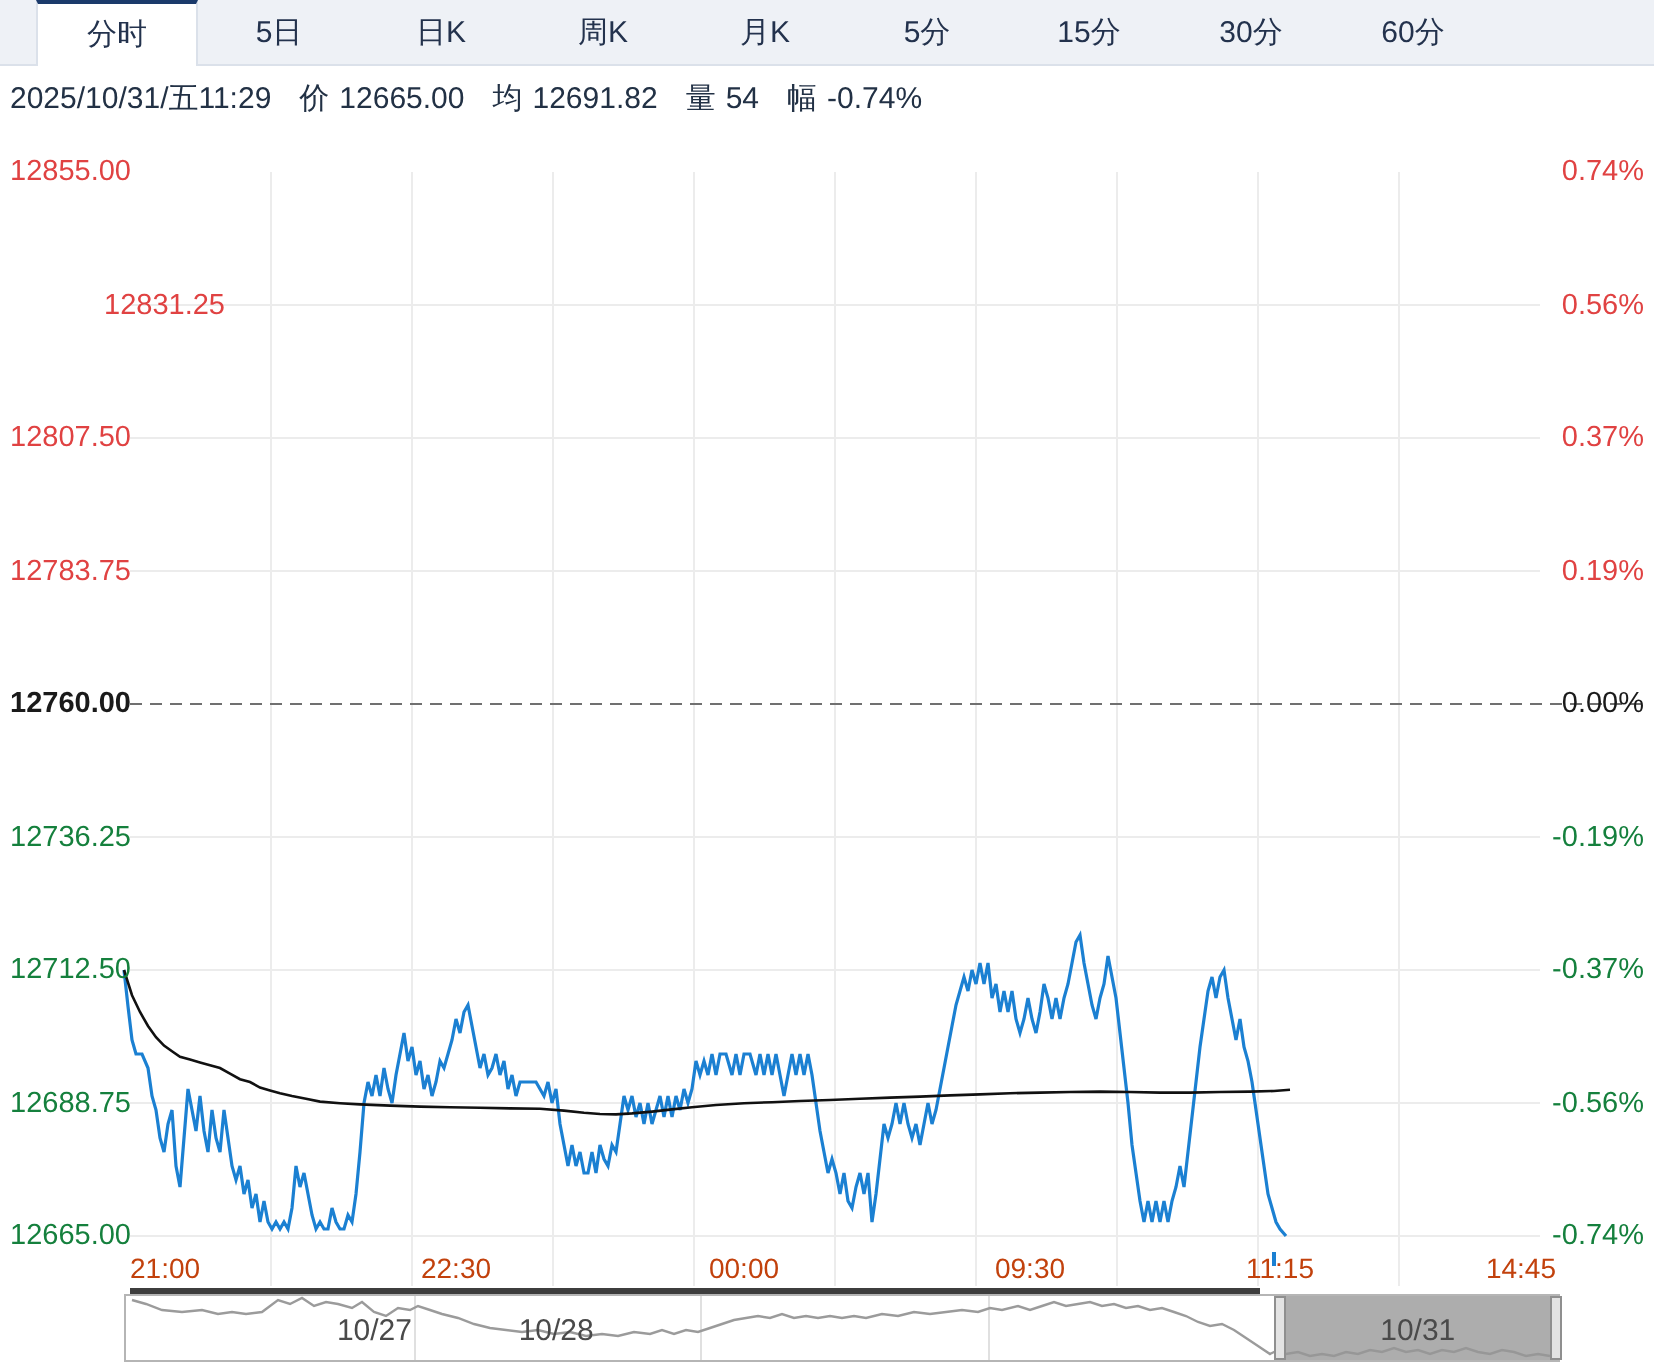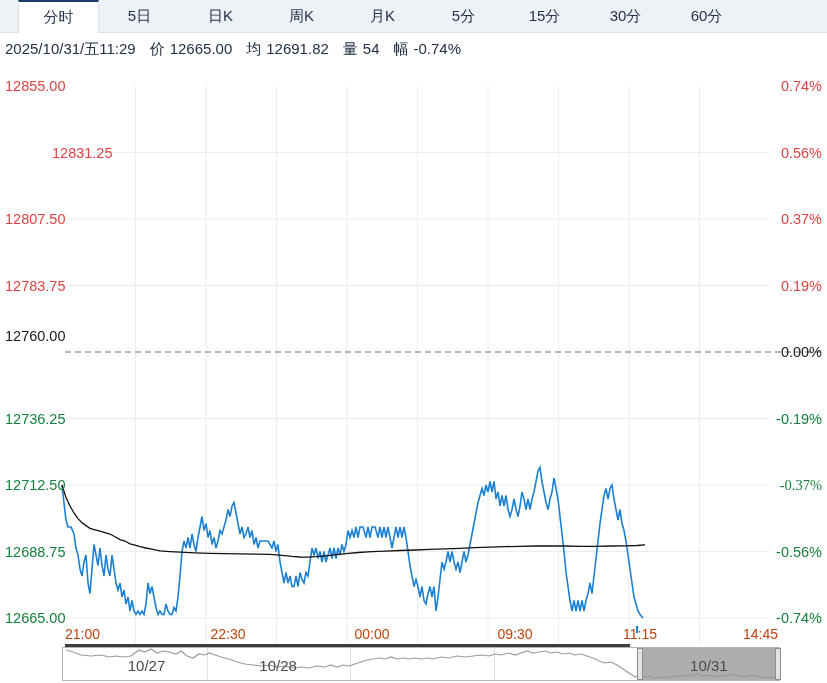--- a/index.html
+++ b/index.html
@@ -105,50 +105,50 @@
         <line x1="65" y1="485" x2="770" y2="485" stroke="#ececec" stroke-width="1"></line>
         <line x1="65" y1="551.5" x2="770" y2="551.5" stroke="#ececec" stroke-width="1"></line>
         <line x1="65" y1="618" x2="770" y2="618" stroke="#ececec" stroke-width="1"></line>
         <polyline points="62,485.0 64,503.2 66,520.0 68,527.0 71,527.0 74,534.0 76,548.0 78,555.0 80,569.0 82,576.0 84,562.0 86,555.0 88,583.0 90,593.5 92,569.0 94,544.5 96,555.0 98,565.5 100,548.0 102,565.5 104,576.0 106,555.0 108,569.0 110,576.0 112,555.0 114,569.0 116,583.0 118,590.0 120,583.0 122,597.0 124,590.0 126,604.0 128,597.0 130,611.0 132,600.5 134,611.0 136,614.5 138,611.0 140,614.5 142,611.0 144,614.5 146,604.0 148,583.0 150,593.5 152,586.5 154,597.0 156,607.5 158,614.5 160,611.0 162,614.5 164,614.5 166,604.0 168,611.0 170,614.5 172,614.5 174,607.5 176,611.0 178,597.0 180,576.0 182,551.5 184,541.0 186,548.0 188,537.5 190,548.0 192,534.0 194,544.5 196,551.5 198,537.5 200,527.0 202,516.5 204,530.5 206,523.5 208,537.5 210,530.5 212,544.5 214,537.5 216,548.0 218,541.0 220,530.5 222,534.0 224,527.0 226,520.0 228,509.5 230,516.5 232,506.0 234,502.5 236,513.0 238,523.5 240,534.0 242,527.0 244,537.5 246,534.0 248,527.0 250,537.5 252,530.5 254,544.5 256,537.5 258,548.0 260,541.0 264,541.0 268,541.0 272,548.0 274,541.0 276,551.5 278,544.5 280,562.0 282,572.5 284,583.0 286,572.5 288,583.0 290,576.0 292,586.5 294,586.5 296,576.0 298,586.5 300,572.5 302,579.5 304,583.0 306,572.5 308,576.0 310,562.0 312,548.0 314,555.0 316,548.0 318,558.5 320,551.5 322,562.0 324,551.5 326,562.0 328,555.0 330,548.0 332,558.5 334,548.0 336,558.5 338,548.0 340,555.0 342,544.5 344,551.5 346,544.5 348,530.5 350,537.5 352,530.5 354,537.5 356,527.0 358,537.5 360,527.0 363,527.0 366,537.5 368,527.0 370,537.5 372,527.0 375,527.0 378,537.5 380,527.0 382,537.5 384,527.0 386,537.5 388,527.0 390,537.5 392,548.0 394,537.5 396,527.0 398,537.5 400,527.0 402,537.5 404,527.0 406,537.5 408,551.5 410,565.5 412,576.0 414,586.5 416,579.5 418,586.5 420,597.0 422,586.5 424,600.5 426,604.0 428,593.5 430,586.5 432,597.0 434,586.5 436,611.0 438,597.0 440,579.5 442,562.0 444,569.0 446,562.0 448,551.5 450,562.0 452,551.5 454,562.0 456,569.0 458,562.0 460,572.5 462,562.0 464,551.5 466,562.0 468,555.0 470,544.5 472,534.0 474,523.5 476,513.0 478,502.5 480,495.5 482,488.5 484,495.5 486,485.0 488,492.0 490,481.5 492,492.0 494,481.5 496,499.0 498,492.0 500,506.0 502,495.5 504,506.0 506,495.5 508,509.5 510,516.5 512,509.5 514,499.0 516,509.5 518,516.5 520,506.0 522,492.0 524,499.0 526,509.5 528,499.0 530,509.5 532,499.0 534,492.0 536,481.5 538,471.0 540,467.5 542,481.5 544,492.0 546,502.5 548,509.5 550,499.0 552,492.0 554,478.0 556,488.5 558,499.0 560,516.5 562,534.0 564,551.5 566,572.5 568,586.5 570,600.5 572,611.0 574,600.5 576,611.0 578,600.5 580,611.0 582,600.5 584,611.0 586,600.5 588,593.5 590,583.0 592,593.5 594,576.0 596,558.5 598,541.0 600,523.5 602,509.5 604,495.5 606,488.5 608,499.0 610,488.5 612,485.0 614,499.0 616,509.5 618,520.0 620,509.5 622,523.5 624,530.5 626,541.0 628,555.0 630,569.0 632,583.0 634,597.0 636,604.0 638,611.0 640,614.5 643,618.0" fill="none" stroke="#1b80d2" stroke-width="1.6"></polyline>
         <polyline points="62,485.0 66,497.6 70,506.0 74,513.0 78,518.6 82,522.8 86,525.6 90,528.4 95,529.8 100,531.2 105,532.6 110,534.0 115,536.8 120,539.6 125,541.0 130,543.8 135,545.2 140,546.6 146,548.0 153,549.4 160,550.8 170,551.6 180,552.2 195,552.8 210,553.3 225,553.6 240,553.9 255,554.2 270,554.4 282,555.3 292,556.4 300,557.0 308,557.2 316,556.7 326,555.8 336,554.7 346,553.6 358,552.5 372,551.6 386,551.1 400,550.5 415,550.0 430,549.4 445,548.8 460,548.3 475,547.7 490,547.2 505,546.6 520,546.3 535,546.0 550,545.8 565,546.0 580,546.3 595,546.3 610,546.0 625,545.8 637,545.5 645,544.9" fill="none" stroke="#111111" stroke-width="1.3"></polyline>
       </svg>
       <div class="axis-label left-label up" style="top: 86px;">12855.00</div>
       <div class="axis-label left-label up" style="top: 152.5px; margin-left: 47px;">12831.25</div>
       <div class="axis-label left-label up" style="top: 219px;">12807.50</div>
       <div class="axis-label left-label up" style="top: 285.5px;">12783.75</div>
-      <div class="axis-label left-label flat" style="top: 336px;">12760.00</div>
+      <div class="axis-label left-label flat" style="top: 352px; font-weight: bold;">12760.00</div>
       <div class="axis-label left-label down" style="top: 418.5px;">12736.25</div>
       <div class="axis-label left-label down" style="top: 485px;">12712.50</div>
       <div class="axis-label left-label down" style="top: 551.5px;">12688.75</div>
       <div class="axis-label left-label down" style="top: 618px;">12665.00</div>
       <div class="axis-label right-label up" style="top: 86px;">0.74%</div>
       <div class="axis-label right-label up" style="top: 152.5px;">0.56%</div>
       <div class="axis-label right-label up" style="top: 219px;">0.37%</div>
       <div class="axis-label right-label up" style="top: 285.5px;">0.19%</div>
       <div class="axis-label right-label flat" style="top: 352px;">0.00%</div>
       <div class="axis-label right-label down" style="top: 418.5px;">-0.19%</div>
-      <div class="axis-label right-label down" style="top: 485px; font-family: Liberation Serif, serif;">-0.37%</div>
+      <div class="axis-label right-label down" style="top: 485px;">-0.37%</div>
       <div class="axis-label right-label down" style="top: 551.5px;">-0.56%</div>
       <div class="axis-label right-label down" style="top: 618px;">-0.74%</div>
       <div class="x-label" style="left: 65px;">21:00</div>
       <div class="x-label" style="left: 228px; transform: translateX(-50%);">22:30</div>
       <div class="x-label" style="left: 372px; transform: translateX(-50%);">00:00</div>
       <div class="x-label" style="left: 515px; transform: translateX(-50%);">09:30</div>
       <div class="x-label" style="left: 640px; transform: translateX(-50%);">11:15</div>
       <div class="x-label" style="left: 778px; transform: translateX(-100%);">14:45</div>
     </div>
 
   <div class="progress-bar"></div>
   <div class="current-marker"></div>
 
   <div class="navigator" id="navigator">
       <svg width="718" height="32" style="z-index: 1;">
         <polyline points="3,2 10,4 18,7 28,8 38,7 46,9 53,8 60,9 68,8 76,2 82,4 88,1 94,5 100,3 106,4 113,6 118,3 124,8 130,10 136,6 142,7 146,5 152,7 158,9 166,11 174,14 182,16 190,17 198,18 206,17 214,19 222,18 230,20 238,19 246,20 254,18 262,19 268,17 274,19 280,17 286,18 292,16 298,14 304,12 310,11 316,10 322,11 328,9 334,11 340,10 346,11 352,10 358,11 364,10 370,11 378,9 386,10 394,8 402,9 410,8 418,7 426,8 432,6 438,7 446,5 452,7 458,5 464,3 470,5 476,4 482,3 488,5 494,4 500,6 506,5 512,7 518,6 524,8 530,10 536,13 542,15 548,14 554,17 560,21 566,25 572,29 576,27 580,29 586,28 592,30 598,29 604,30 610,28 616,29 622,27 628,28 634,26 640,28 646,27 652,29 658,27 664,28 670,26 676,28 682,29 688,27 694,28 700,30 706,29 712,30" fill="none" stroke="#9b9b9b" stroke-width="1.2"></polyline>
       </svg>
-      <div class="nav-date" style="left: 12px;">10/27</div>
+      <div class="nav-date" style="left: 0px; text-align: right;">10/27</div>
       <div class="nav-divider" style="left: 143.6px;"></div>
       <div class="nav-date" style="left: 143.6px;">10/28</div>
       <div class="nav-divider" style="left: 287.2px;"></div>
       <div class="nav-divider" style="left: 430.8px;"></div>
       <div class="nav-divider" style="left: 574.4px;"></div>
       <div class="nav-date" style="left: 574.4px;">10/31</div>
       <div class="nav-window" style="left: 574.4px; width: 143.6px;"></div>
       <div class="nav-handle" style="left: 574.4px;"></div>
       <div class="nav-handle" style="left: 712px;"></div>
     </div>

